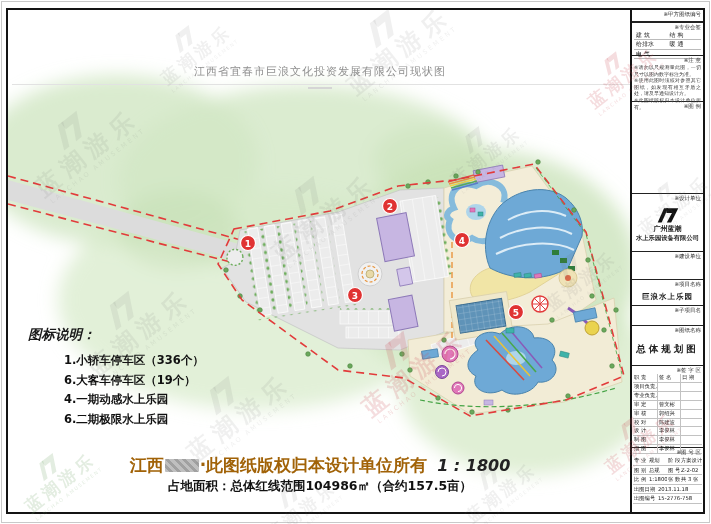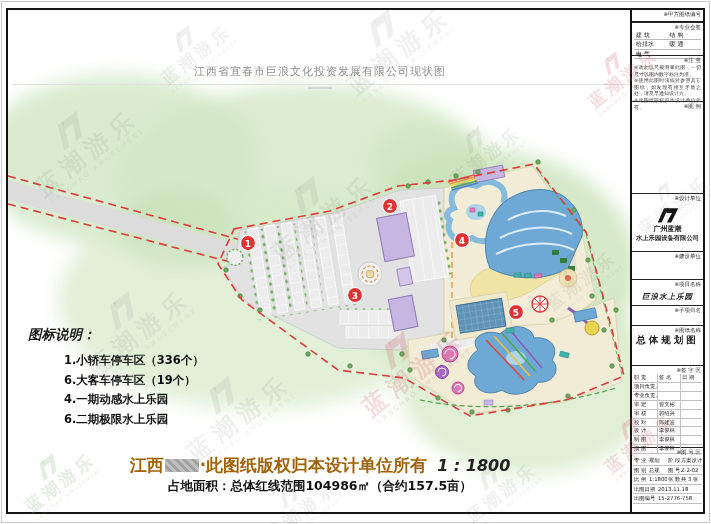--- a/index.html
+++ b/index.html
@@ -39,24 +39,24 @@
   .cosign-cell{font-size:6px;line-height:8.3px;border-bottom:1px solid #bbb;padding-left:2px;color:#222;white-space:nowrap;}
   .s-notes{height:46px;}
   .note-line{font-size:5px;color:#444;line-height:6.6px;padding:0 2px;text-align:justify;}
   .s-legend{height:92px;}
   .s-design{height:58px;}
   .du-logo{display:block;margin:3px auto 1px auto;}
   .du-name1{font-size:7px;font-weight:bold;text-align:center;line-height:9px;}
   .du-name2{font-size:6.3px;font-weight:bold;text-align:center;line-height:8px;white-space:nowrap;}
   .s-build{height:28px;}
   .s-project{height:26px;}
-  .proj-name{font-size:7.5px;font-weight:bold;text-align:center;margin-top:4px;letter-spacing:1px;font-style:italic;}
+  .proj-name{font-size:7.5px;font-weight:bold;text-align:center;margin-top:4px;letter-spacing:1px;}
   .s-subproj{height:20px;}
   .s-drawname{height:40px;}
-  .draw-name{font-size:9.5px;font-weight:bold;text-align:center;letter-spacing:3px;white-space:nowrap;}
+  .draw-name{font-size:9.5px;font-weight:bold;text-align:center;margin-top:9px;letter-spacing:3px;white-space:nowrap;}
   .s-sign{height:82px;}
   .sign-grid{display:grid;grid-template-columns:25px 23px 1fr;margin:0 1px;}
   .sign-cell{font-size:5.3px;line-height:7.9px;border-bottom:1px solid #c2c2c2;border-right:1px solid #c2c2c2;
      padding-left:1px;color:#222;white-space:nowrap;overflow:hidden;}
   .sign-cell.last{border-right:none;}
   .s-numb{flex:1;border-bottom:none;}
   .nb-row{display:grid;grid-template-columns:15px 19px 13px 1fr;margin:0 1px;}
   .nb-row2{display:grid;grid-template-columns:24px 1fr;margin:0 1px;}
   .nb-cell{font-size:5.3px;line-height:8.6px;border-bottom:1px solid #c2c2c2;padding-left:1px;color:#222;white-space:nowrap;overflow:hidden;}
 

